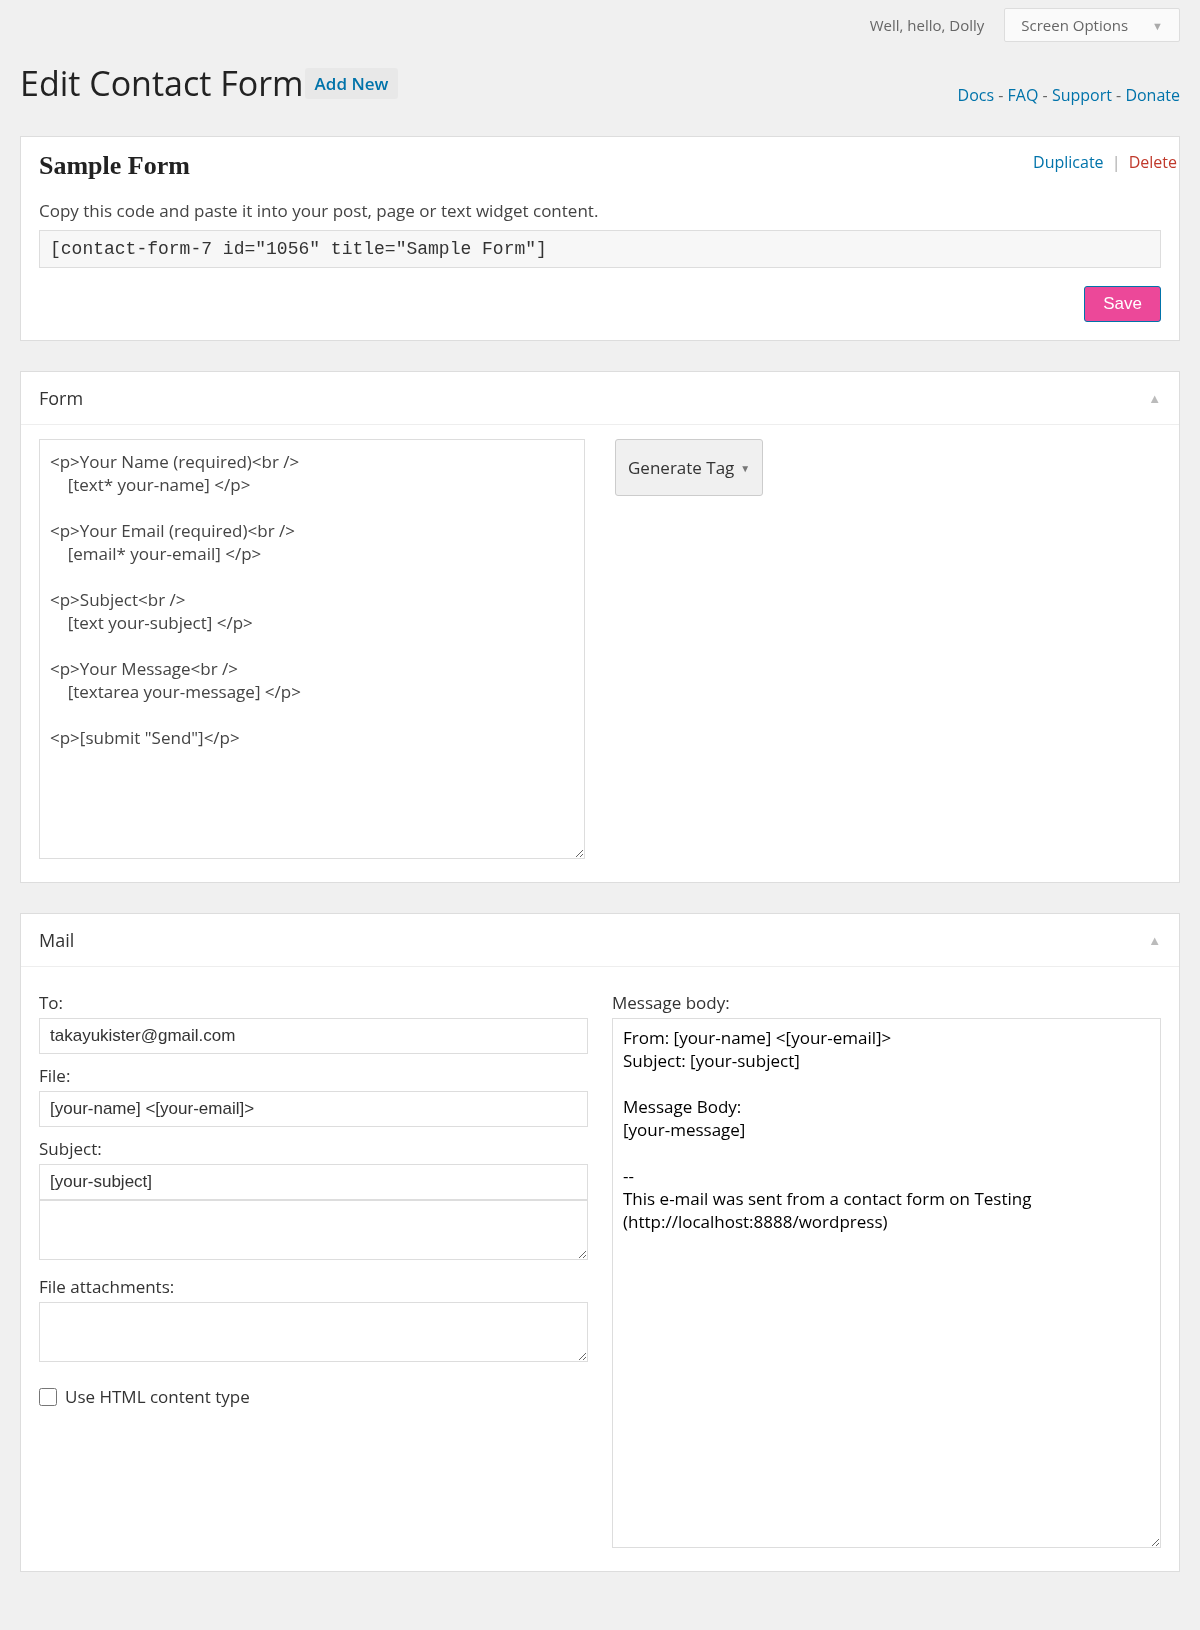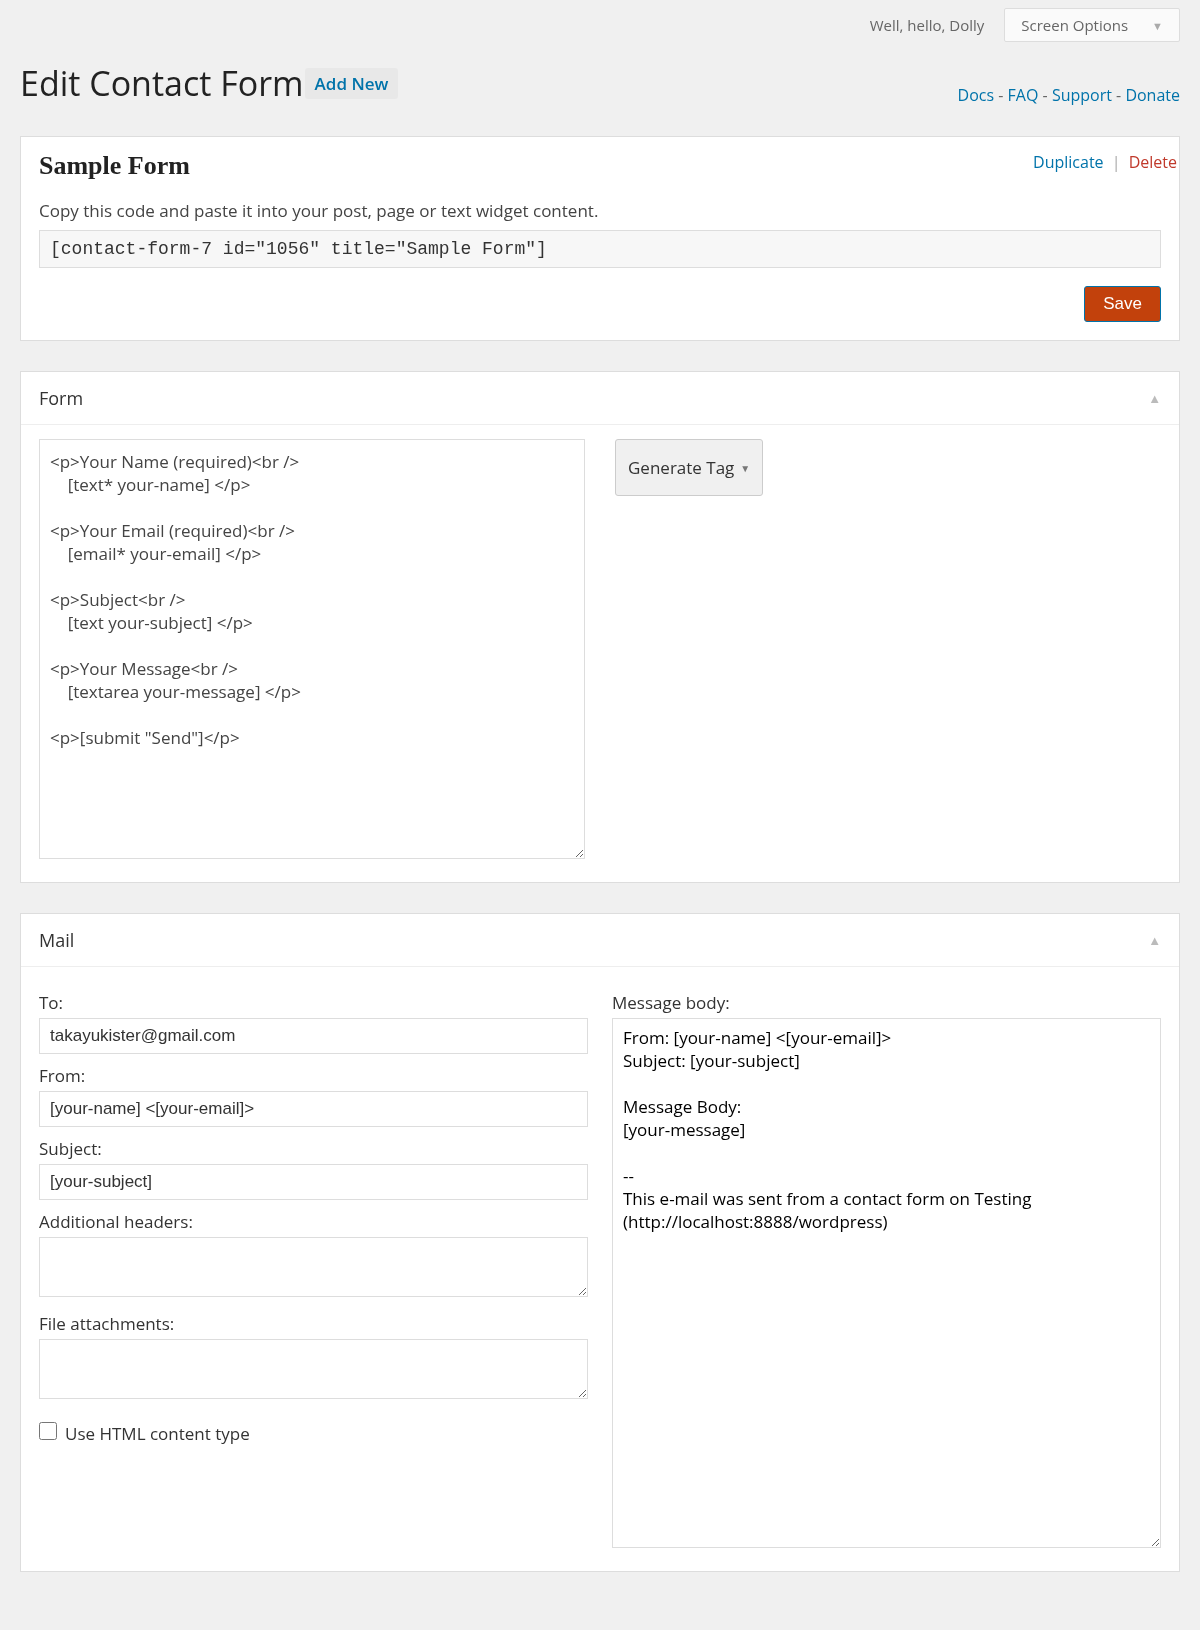--- a/index.html
+++ b/index.html
@@ -42,21 +42,21 @@
   .top-actions .dup { color: #0073aa; }
   .top-actions .pipe { color: #aaa; margin: 0 4px; }
   .top-actions .del { color: #c0392b; }
   .hint { color: #444; margin: 18px 0 8px; font-size: 17px; }
   .shortcode {
     width: 100%; padding: 8px 10px; font-family: "Courier New", monospace; font-size: 18px;
     background: #f7f7f7; border: 1px solid #ddd; color: #333;
   }
   .save-row { text-align: right; margin-top: 18px; }
   .save-btn {
-    background: #c2410c; color: #fff; border: 1px solid #0073aa; padding: 7px 18px;
+    background: #ec4899; color: #fff; border: 1px solid #0073aa; padding: 7px 18px;
     font-size: 17px; border-radius: 3px; cursor: pointer;
   }
   .two-col { display: flex; gap: 30px; }
   .col { flex: 1; }
   textarea.form-code {
     width: 100%; height: 420px; padding: 10px; font-size: 17px; color: #444;
     border: 1px solid #ddd; resize: both; font-family: inherit;
   }
   .gen-tag {
     background: #f0f0f0; border: 1px solid #ccc; padding: 16px 12px; font-size: 17px;
@@ -64,21 +64,21 @@
   }
   .gen-tag .tri { font-size: 10px; color: #777; }
   .mail-grid { display: flex; gap: 24px; }
   .mail-left, .mail-right { flex: 1; }
   .field-label { color: #333; margin: 10px 0 4px; font-size: 17px; }
   .text-input {
     width: 100%; padding: 7px 10px; font-size: 17px; border: 1px solid #ddd; color: #333;
   }
   .small-ta { width: 100%; height: 60px; border: 1px solid #ddd; padding: 7px 10px; font-size: 17px; resize: both; }
   .msg-body { width: 100%; height: 530px; border: 1px solid #ddd; padding: 7px 10px; font-size: 17px; resize: both; font-family: inherit; }
-  .check-row { margin-top: 18px; display: flex; gap: 8px; font-size: 17px; color: #333; }
+  .check-row { margin-top: 18px; display: flex; align-items: center; gap: 8px; font-size: 17px; color: #333; }
   .check-row input { width: 18px; height: 18px; }
 </style>
 </head>
 <body>
 
 <div class="top-row">
   <span class="greeting">Well, hello, Dolly</span>
   <div class="screen-options">
     <span>Screen Options</span>
     <span class="tri">▼</span>
@@ -151,27 +151,26 @@
   <div class="panel-header">
     <span>Mail</span>
     <span class="collapse">▲</span>
   </div>
   <div class="panel-inner">
     <div class="mail-grid">
       <div class="mail-left">
         <div class="field-label">To:</div>
         <input class="text-input" type="text" value="takayukister@gmail.com" style="">
 
-        <div class="field-label">From:</div>
+        <div class="field-label">File:</div>
         <input class="text-input" type="text" value="[your-name] &lt;[your-email]&gt;" style="">
 
         <div class="field-label">Subject:</div>
         <input class="text-input" type="text" value="[your-subject]" style="">
 
-        <div class="field-label">Additional headers:</div>
         <textarea class="small-ta" style=""></textarea>
 
         <div class="field-label">File attachments:</div>
         <textarea class="small-ta" style=""></textarea>
 
         <label class="check-row">
           <input type="checkbox" style="">
           <span>Use HTML content type</span>
         </label>
       </div>

